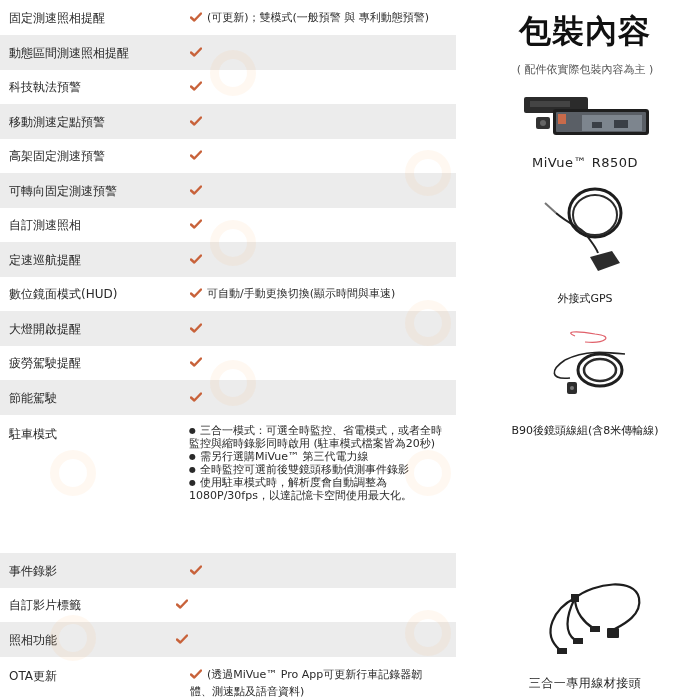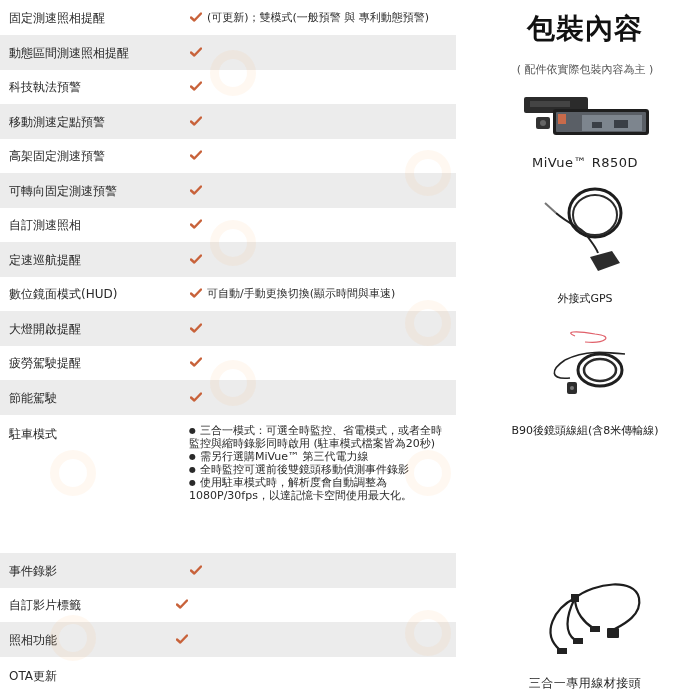--- a/index.html
+++ b/index.html
@@ -10,21 +10,21 @@
   .row { position: absolute; left: 0; width: 456px; }
   .row.shade { background: #ececec; }
   .row .label { position: absolute; left: 9px; font-size: 12px; color: #2a2a2a; line-height: 16px; white-space: nowrap; }
   .row .value { position: absolute; font-size: 11px; color: #2a2a2a; line-height: 17px; }
   .check { display: inline-block; width: 12px; height: 10px; vertical-align: -1px; margin-right: 5px; }
   .check svg { display: block; }
   .bullets { list-style: none; font-size: 11px; line-height: 13px; width: 262px; color: #2a2a2a; }
   .bullets li::before { content: "\25CF"; font-size: 8px; margin-right: 4px; vertical-align: 1px; }
 
   .package { position: absolute; left: 470px; top: 0; width: 230px; height: 700px; }
-  .pkg-title { position: absolute; top: 10px; left: 0; width: 230px; text-align: center; font-size: 28px; font-weight: bold; color: #111; letter-spacing: 1px; }
+  .pkg-title { position: absolute; top: 10px; left: 0; width: 230px; text-align: center; font-size: 32px; font-weight: bold; color: #111; letter-spacing: 1px; }
   .pkg-sub { position: absolute; top: 62px; left: 0; width: 230px; text-align: center; font-size: 11px; color: #555; }
   .pkg-item { position: absolute; left: 0; width: 230px; }
   .pkg-item .caption { position: absolute; left: 0; width: 230px; text-align: center; font-size: 11px; color: #222; }
   .pkg-item .caption.large { font-size: 13px; letter-spacing: 0.5px; }
   .pkg-item .pic { position: absolute; }
   .watermark { position: absolute; width: 46px; height: 46px; border-radius: 50%; border: 9px solid rgba(250,170,80,0.08); pointer-events: none; }
 </style>
 </head>
 <body>
 
@@ -170,20 +170,25 @@
     <span class="label" style="top:10px;">照相功能</span>
     <span class="value" style="left:176px;top:9px;">
       <span class="check"><svg width="12" height="10" viewBox="0 0 12 10">
             <path d="M1 5.5 L4.3 8.5 L11 1.5" stroke="#c8623a" stroke-width="2.4" fill="none" stroke-linecap="round" stroke-linejoin="round"></path>
           </svg></span>
     </span>
   </div>
 
   <div class="row" style="top:657px;height:43px;">
     <span class="label" style="top:11px;">OTA更新</span>
+    <span class="value" style="left:190px;top:9px;width:245px;">
+      <span class="check"><svg width="12" height="10" viewBox="0 0 12 10">
+            <path d="M1 5.5 L4.3 8.5 L11 1.5" stroke="#c8623a" stroke-width="2.4" fill="none" stroke-linecap="round" stroke-linejoin="round"></path>
+          </svg></span><span>(透過MiVue™ Pro App可更新行車記錄器韌體、測速點及語音資料)</span>
+    </span>
   </div>
 
   <div class="watermark" style="left:210px;top:50px;"></div>
   <div class="watermark" style="left:210px;top:220px;"></div>
   <div class="watermark" style="left:210px;top:360px;"></div>
   <div class="watermark" style="left:50px;top:450px;"></div>
   <div class="watermark" style="left:50px;top:615px;"></div>
   <div class="watermark" style="left:405px;top:150px;"></div>
   <div class="watermark" style="left:405px;top:300px;"></div>
   <div class="watermark" style="left:405px;top:450px;"></div>

